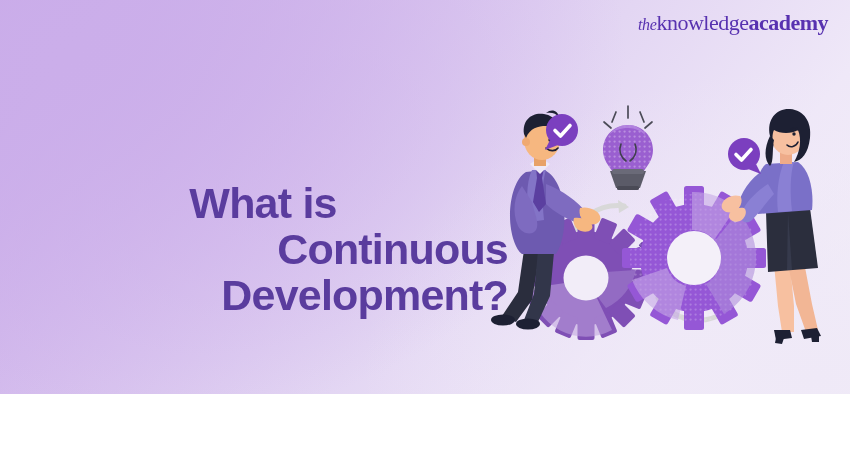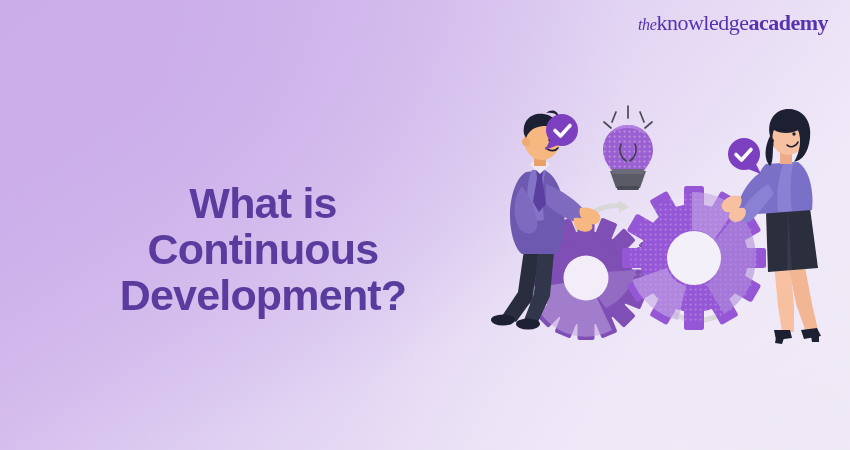--- a/index.html
+++ b/index.html
@@ -7,21 +7,21 @@
     padding: 0;
     background: #ffffff;
   }
   body {
     font-family: "Liberation Sans", sans-serif;
   }
 
   .banner {
     position: relative;
     width: 850px;
-    height: 450px;
+    height: 394px;
     overflow: hidden;
     background:
       radial-gradient(ellipse 900px 620px at 8% 14%, #cbaeea 0%, rgba(203,174,234,0) 62%),
       radial-gradient(ellipse 760px 520px at 96% 96%, #efe9f7 0%, rgba(239,233,247,0) 60%),
       linear-gradient(128deg, #c6a6e8 0%, #d4bced 26%, #e3d6f3 55%, #efe8f8 78%, #f4eff9 100%);
   }
 
   
   .logo {
     position: absolute;
@@ -58,21 +58,21 @@
     width: 490px;
     text-align: center;
     color: #5a3c9e;
     font-family: "Liberation Sans", sans-serif;
     font-weight: 700;
     font-size: 43px;
     line-height: 46px;
     letter-spacing: -0.8px;
   }
   .headline .l1 { display: block; }
-  .headline .l2 { display: block; }
+  .headline .l2 { display: block; text-align: right; }
 
   
   .illustration {
     position: absolute;
     left: 488px;
     top: 100px;
     width: 352px;
     height: 250px;
   }
   .illustration svg {

